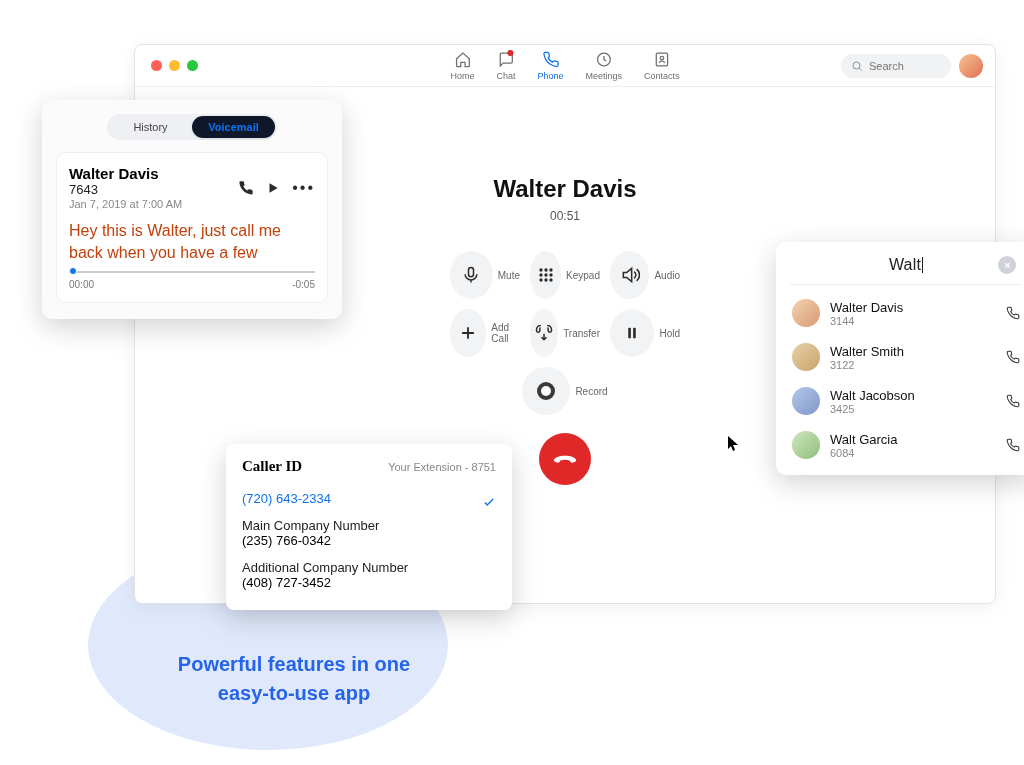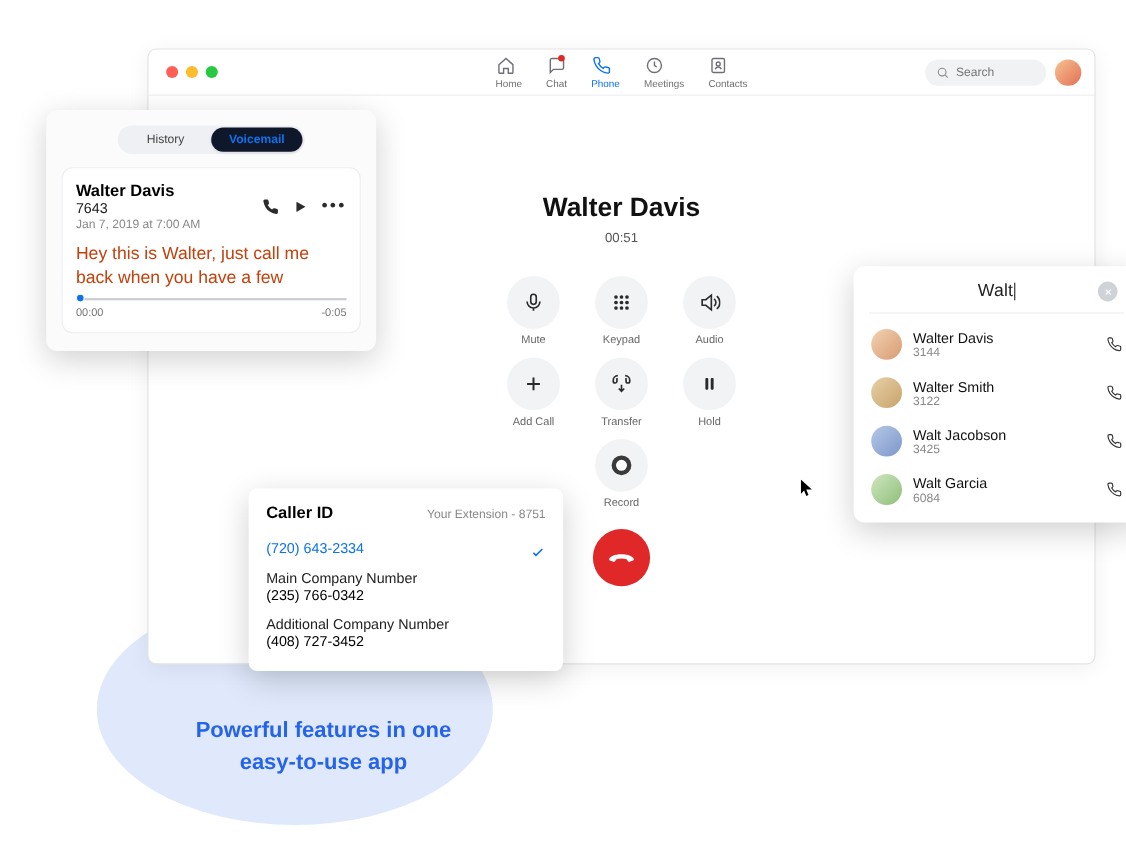--- a/index.html
+++ b/index.html
@@ -42,20 +42,21 @@
 .tabs {
   position: absolute;
   left: 50%;
   transform: translateX(-50%);
   display: flex;
   gap: 22px;
 }
 .tab {
   display: flex;
   flex-direction: column;
+  align-items: center;
   font-size: 9px;
   color: #6e6f74;
   gap: 2px;
   cursor: pointer;
   position: relative;
 }
 .tab.active { color: #0e72ed; }
 .tab-icon { width: 18px; height: 18px; display: flex; align-items: center; justify-content: center; }
 .badge-dot {
   position: absolute; top: -1px; right: 2px; width: 6px; height: 6px;
@@ -92,21 +93,21 @@
 }
 .caller-name { font-size: 24px; font-weight: 700; color: #111; }
 .call-timer { font-size: 12px; color: #555; margin-top: 6px; }
 .control-grid {
   display: grid;
   grid-template-columns: repeat(3, 70px);
   gap: 10px 10px;
   margin-top: 28px;
 }
 .ctrl {
-  display: flex; flex-direction: column; align-items: center; gap: 5px;
+  display: flex; flex-direction: row; align-items: center; gap: 5px;
 }
 .ctrl-btn {
   width: 48px; height: 48px; border-radius: 50%;
   background: #f2f3f5; display: flex; align-items: center; justify-content: center;
   cursor: pointer;
 }
 .ctrl-label { font-size: 10px; color: #666; }
 .record-row { display: flex; justify-content: center; margin-top: 10px; }
 .record-inner { width: 48px; height: 48px; border-radius: 50%; background: #f2f3f5; display:flex; align-items:center; justify-content:center; }
 .rec-dot { width: 18px; height: 18px; border-radius: 50%; background: #fff; border: 4px solid #3a3a3a; }
@@ -154,21 +155,21 @@
 .cid-popover {
   position: absolute;
   left: 226px; top: 444px;
   width: 286px;
   background: #fff;
   border-radius: 8px;
   box-shadow: 0 8px 28px rgba(0,0,0,0.18);
   padding: 14px 16px 14px;
 }
 .cid-header { display:flex; justify-content: space-between; align-items: baseline; margin-bottom: 10px; }
-.cid-title { font-size: 15px; font-weight: 700; }
+.cid-title { font-size: 15px; font-weight: 700; font-family: Liberation Serif, serif; }
 .cid-sub { font-size: 11px; color:#888; }
 .cid-item { padding: 6px 0; font-size: 13px; position: relative; cursor: pointer; }
 .cid-item.active { color: #0e72ed; }
 .cid-item .num { color: inherit; }
 .check { position:absolute; right:0; top:10px; color:#0e72ed; }
 .cid-label { color:#222; }
 .cid-item .cid-label { display:block; }
 
 
 .contact-popover {

